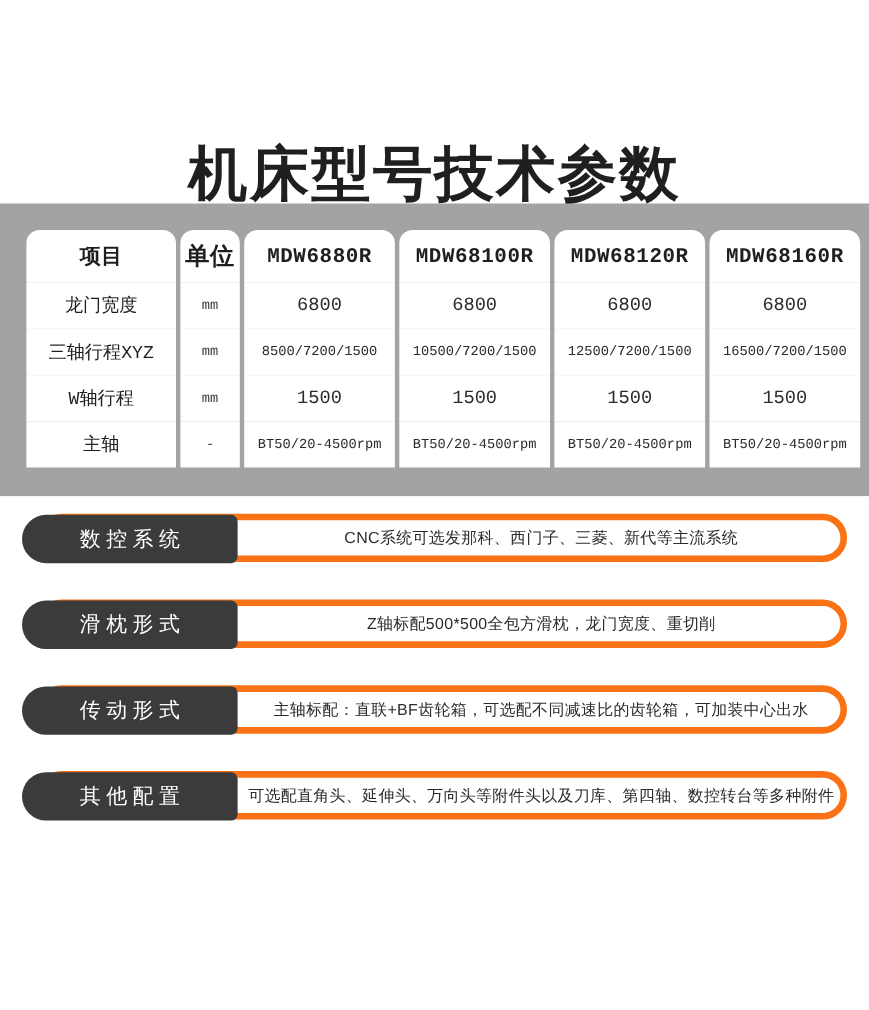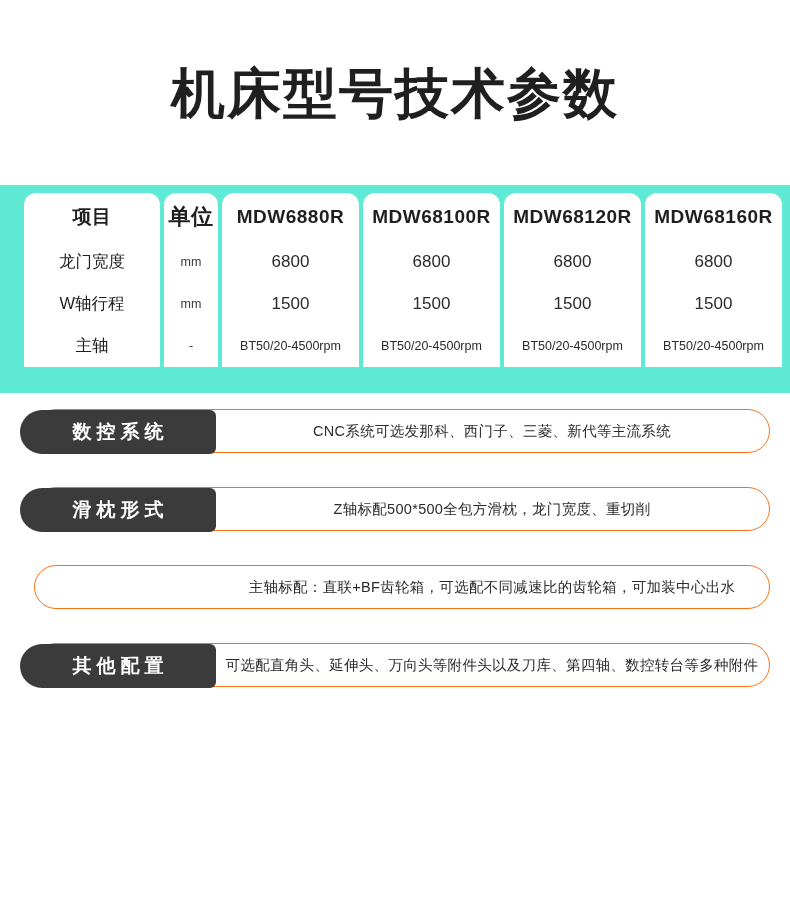--- a/index.html
+++ b/index.html
@@ -18,37 +18,38 @@
     position: relative;
     width: 790px;
     height: 918px;
     background: #ffffff;
   }
 
   
   .title-area {
     height: 185px;
     display: flex;
-    align-items: center;
+    align-items: flex-end;
     justify-content: center;
     background: #ffffff;
   }
   .main-title {
     font-size: 54px;
     font-weight: bold;
     letter-spacing: 2px;
     color: #1f1f1f;
     line-height: 1;
   }
 
   
   .table-panel {
     position: relative;
-    background: #5eead4;
-    padding: 8px 20px 26px 20px;
+    background: #a3a3a3;
+    padding: 24px 20px 26px 20px;
+    font-family: Liberation Mono, monospace;
   }
   .spec-table {
     width: 750px;
     border-collapse: separate;
     border-spacing: 4px 0;
     table-layout: fixed;
   }
   .spec-table td, .spec-table th {
     text-align: center;
     vertical-align: middle;
@@ -106,35 +107,35 @@
 
   .feature-tag {
     position: relative;
     z-index: 2;
     width: 196px;
     height: 44px;
     background: #3b3b3b;
     border-radius: 22px 6px 6px 22px;
     color: #ffffff;
     font-size: 19px;
-    font-weight: bold;
+    font-weight: normal;
     letter-spacing: 5px;
     display: flex;
     align-items: center;
     justify-content: center;
     box-sizing: border-box;
     padding-left: 5px;
   }
   .feature-body {
     position: absolute;
     left: 14px;
     right: 0;
     top: 0;
     height: 44px;
-    border: 1px solid #f97316;
+    border: 6px solid #f97316;
     border-radius: 22px;
     box-sizing: border-box;
     display: flex;
     align-items: center;
     justify-content: center;
     z-index: 1;
   }
   .feature-text {
     margin-left: 180px;
     font-size: 14.5px;
@@ -174,20 +175,28 @@
 
         <tr>
           <td class="cell body-cell label">龙门宽度</td>
           <td class="cell body-cell unit">mm</td>
           <td class="cell body-cell">6800</td>
           <td class="cell body-cell">6800</td>
           <td class="cell body-cell">6800</td>
           <td class="cell body-cell">6800</td>
         </tr>
 
+        <tr>
+          <td class="cell body-cell label">三轴行程XYZ</td>
+          <td class="cell body-cell unit">mm</td>
+          <td class="cell body-cell tiny">8500/7200/1500</td>
+          <td class="cell body-cell tiny">10500/7200/1500</td>
+          <td class="cell body-cell tiny">12500/7200/1500</td>
+          <td class="cell body-cell tiny">16500/7200/1500</td>
+        </tr>
 
         <tr>
           <td class="cell body-cell label">W轴行程</td>
           <td class="cell body-cell unit">mm</td>
           <td class="cell body-cell">1500</td>
           <td class="cell body-cell">1500</td>
           <td class="cell body-cell">1500</td>
           <td class="cell body-cell">1500</td>
         </tr>
 
@@ -218,20 +227,21 @@
       <div class="feature-body">
         <span class="feature-text">Z轴标配500*500全包方滑枕，龙门宽度、重切削</span>
       </div>
       <div class="feature-tag">滑枕形式</div>
     </div>
 
     <div class="feature-row">
       <div class="feature-body">
         <span class="feature-text">主轴标配：直联+BF齿轮箱，可选配不同减速比的齿轮箱，可加装中心出水</span>
       </div>
+      <div class="feature-tag">传动形式</div>
     </div>
 
     <div class="feature-row">
       <div class="feature-body">
         <span class="feature-text">可选配直角头、延伸头、万向头等附件头以及刀库、第四轴、数控转台等多种附件</span>
       </div>
       <div class="feature-tag">其他配置</div>
     </div>
 
   </div>

